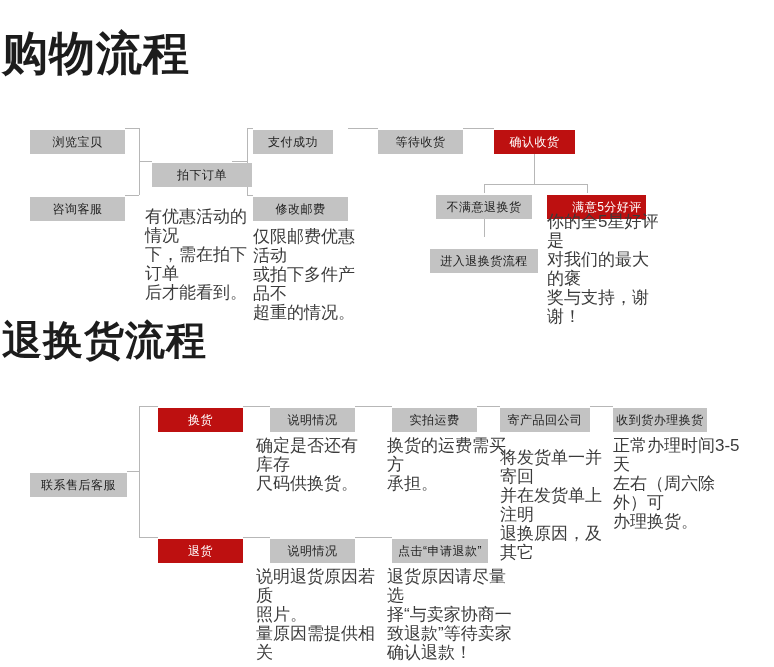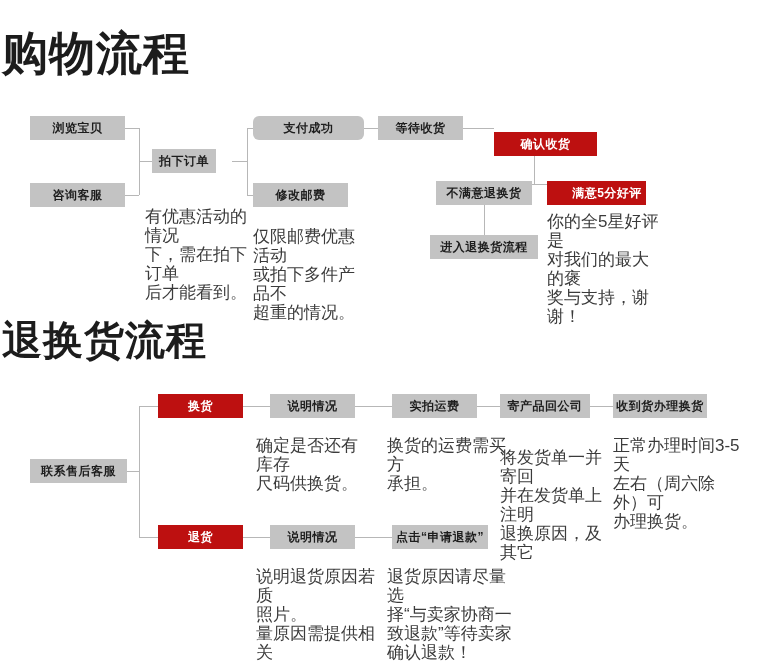--- a/index.html
+++ b/index.html
@@ -25,24 +25,25 @@
   #heading-return{left:2px;top:313px;font-size:40px;}
 
   
   .box{
     position:absolute;
     box-sizing:border-box;
     display:flex;
     align-items:center;
     justify-content:center;
     font-size:12px;
-    font-weight:bold;
+    font-weight:normal;
     white-space:nowrap;
     letter-spacing:.5px;
     height:24px;
+    margin-top:14px;
   }
   .box.grey{background:#c3c3c3;color:#1d1d1d;}
   .box.red{background:#bd1010;color:#ffffff;}
 
   
   .ln{position:absolute;background:#b7b7b7;}
   .ln.h{height:1px;}
   .ln.v{width:1px;}
 
   
@@ -76,25 +77,25 @@
   <div class="ln h" style="left:463px;top:128px;width:31px;"></div>
 
   <div class="ln v" style="left:534px;top:140px;height:45px;"></div>
   <div class="ln h" style="left:484px;top:184px;width:103px;"></div>
   <div class="ln v" style="left:484px;top:184px;height:9px;"></div>
   <div class="ln v" style="left:587px;top:184px;height:9px;"></div>
   <div class="ln v" style="left:484px;top:205px;height:32px;"></div>
 
   <div class="box grey" style="left:30px;top:116px;width:95px;">浏览宝贝</div>
   <div class="box grey" style="left:30px;top:183px;width:95px;">咨询客服</div>
-  <div class="box grey" style="left:152px;top:149px;width:64px;">拍下订单</div>
-  <div class="box grey" style="left:253px;top:116px;width:111px;border-radius:6px;">支付成功</div>
+  <div class="box grey" style="left:152px;top:149px;width:100px;">拍下订单</div>
+  <div class="box grey" style="left:253px;top:116px;width:80px;">支付成功</div>
   <div class="box grey" style="left:253px;top:183px;width:95px;">修改邮费</div>
   <div class="box grey" style="left:378px;top:116px;width:85px;">等待收货</div>
-  <div class="box red" style="left:494px;top:132px;width:103px;">确认收货</div>
+  <div class="box red" style="left:494px;top:116px;width:81px;">确认收货</div>
   <div class="box grey" style="left:436px;top:181px;width:96px;">不满意退换货</div>
   <div class="box grey" style="left:430px;top:235px;width:108px;">进入退换货流程</div>
   <div class="box red" style="left:547px;top:181px;width:99px;padding-left:21px;">满意5分好评</div>
 
   <div class="caption" style="left:145px;top:207px;width:110px;">
     <span>有优惠活动的情况</span>
     <span>下，需在拍下订单</span>
     <span>后才能看到。</span>
   </div>
   <div class="caption" style="left:253px;top:227px;width:110px;">

